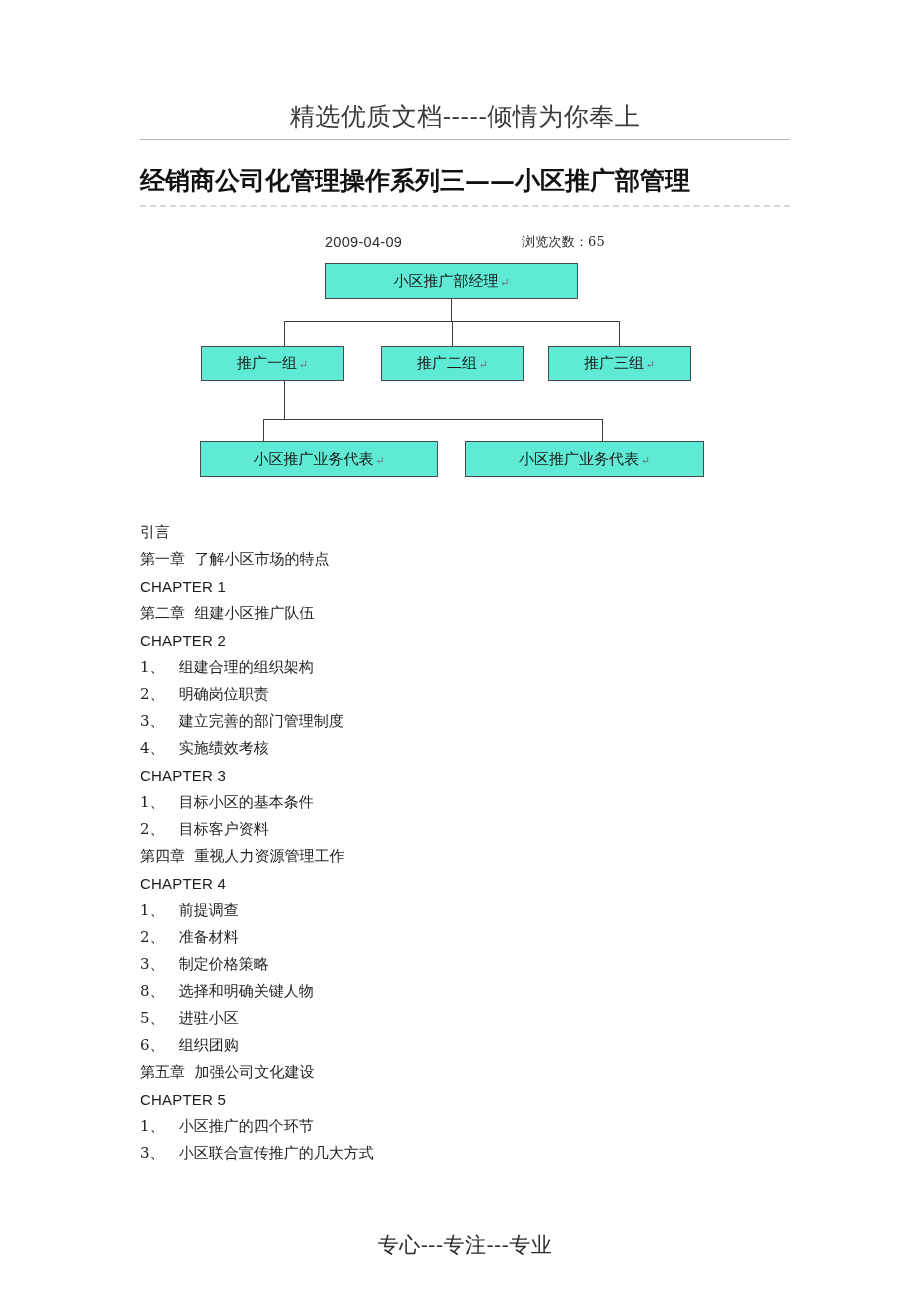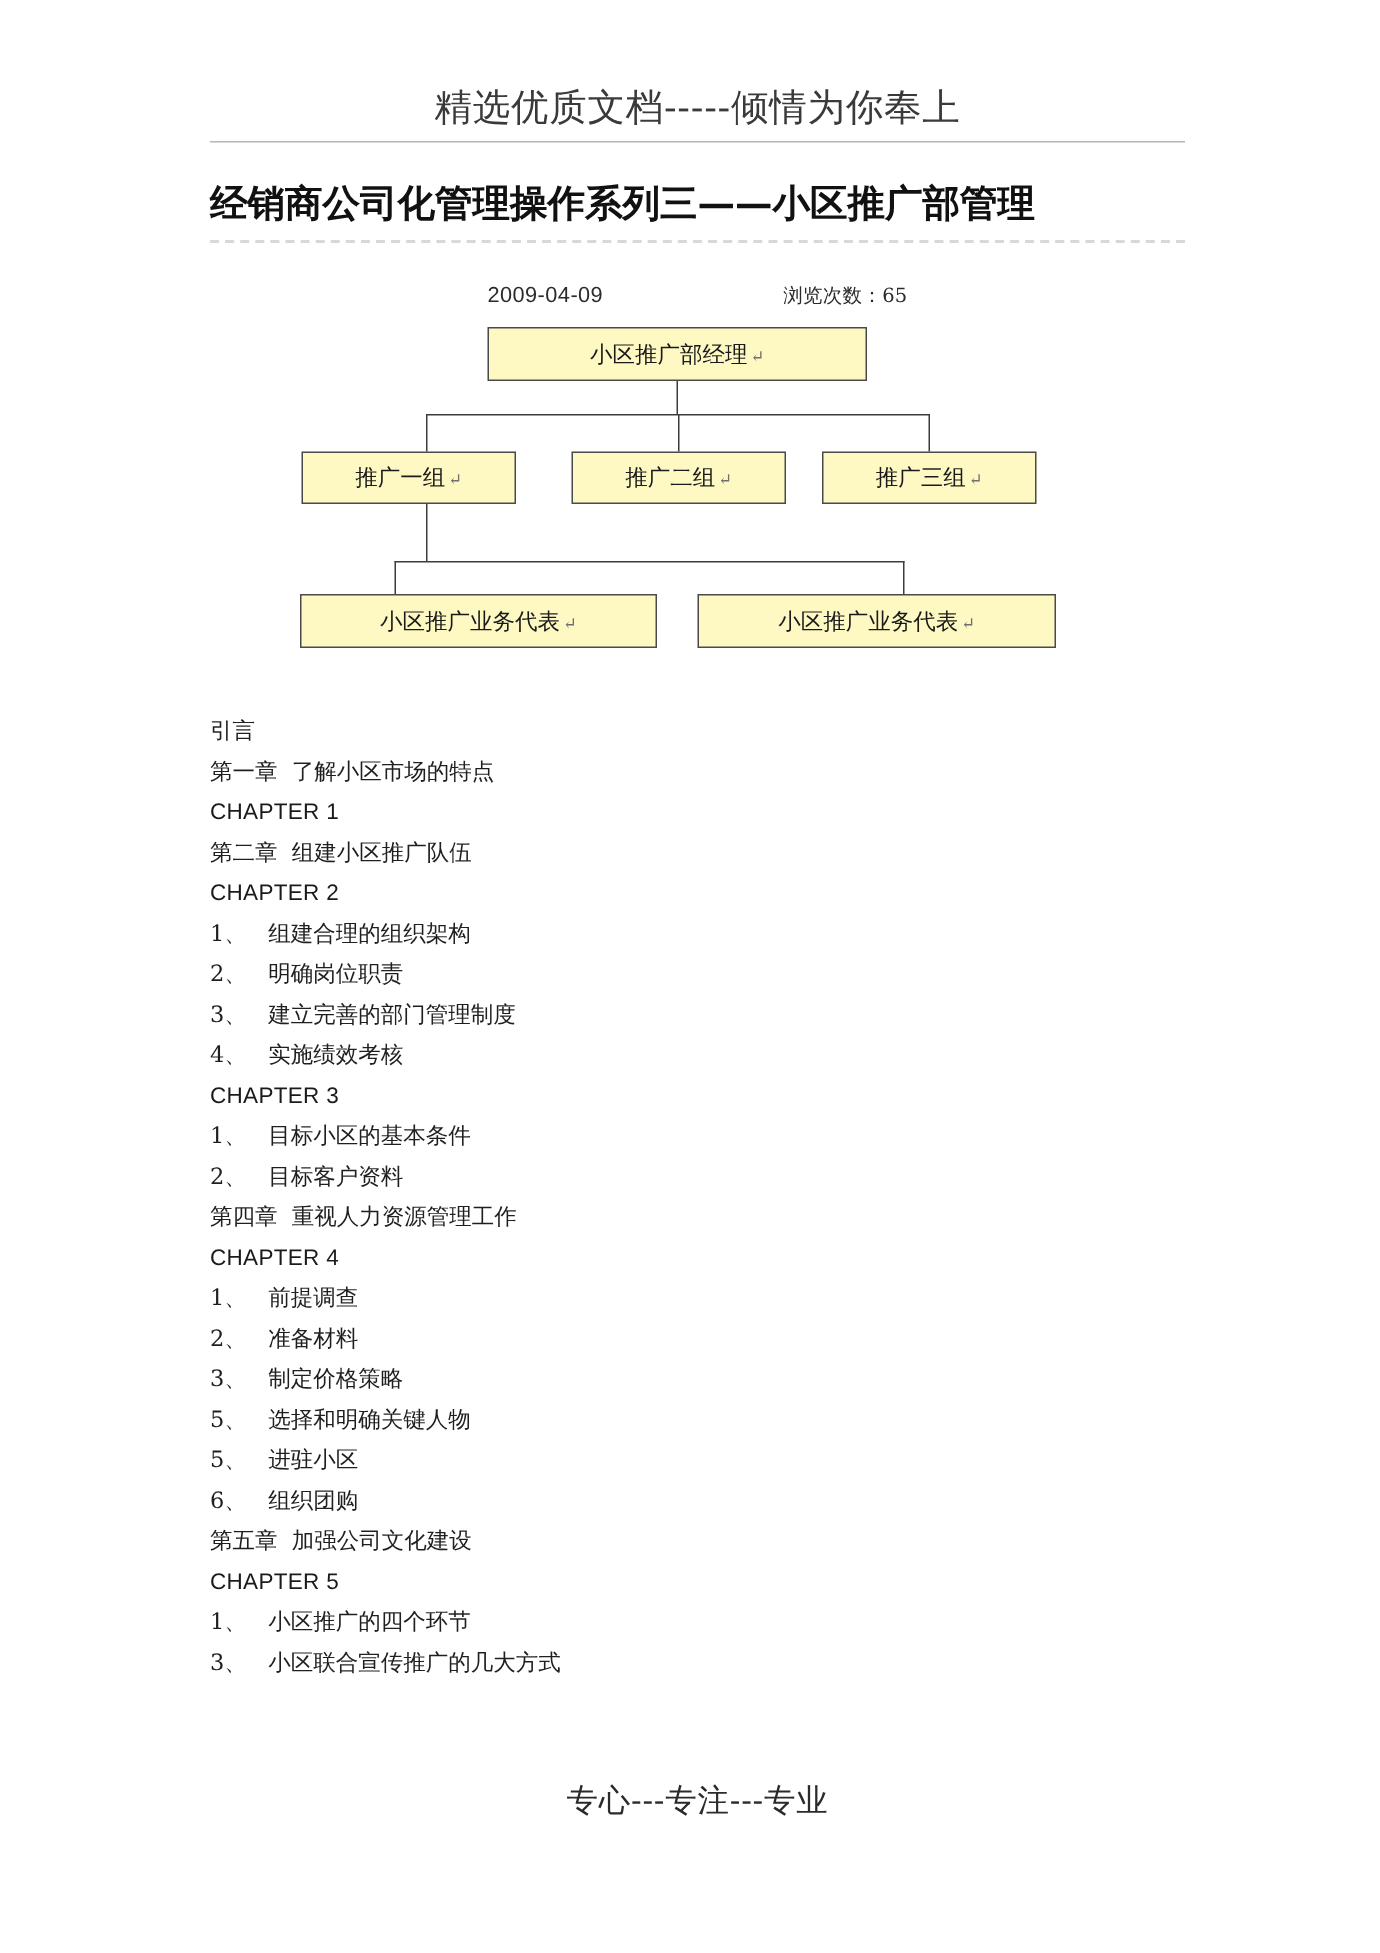--- a/index.html
+++ b/index.html
@@ -13,20 +13,21 @@
     font-family: "Liberation Sans", "DejaVu Sans", sans-serif;
     color: #1a1a1a;
     position: relative;
     overflow: hidden;
   }
 
   .page {
     position: relative;
     width: 920px;
     height: 1073px;
+    margin-top: 45px;
   }
 
   
   .doc-header {
     position: absolute;
     left: 140px;
     top: 56px;
     width: 650px;
     text-align: center;
   }
@@ -100,21 +101,21 @@
     left: 0;
     top: 0;
     width: 920px;
     height: 1302px;
     pointer-events: none;
   }
   .node {
     position: absolute;
     box-sizing: border-box;
     border: 1px solid #4a4a4a;
-    background: #fef9c3;
+    background: #5eead4;
     display: flex;
     align-items: center;
     justify-content: center;
     font-family: "DejaVu Serif", "Liberation Serif", serif;
     font-size: 15px;
     color: #1a1a1a;
     white-space: nowrap;
     pointer-events: auto;
   }
   .node .pilcrow {
@@ -270,21 +271,21 @@
     <div class="toc-line item">3、   建立完善的部门管理制度</div>
     <div class="toc-line item">4、   实施绩效考核</div>
     <div class="toc-line latin">CHAPTER 3</div>
     <div class="toc-line item">1、   目标小区的基本条件</div>
     <div class="toc-line item">2、   目标客户资料</div>
     <div class="toc-line cjk">第四章  重视人力资源管理工作</div>
     <div class="toc-line latin">CHAPTER 4</div>
     <div class="toc-line item">1、   前提调查</div>
     <div class="toc-line item">2、   准备材料</div>
     <div class="toc-line item">3、   制定价格策略</div>
-    <div class="toc-line item">5、   选择和明确关键人物</div>
+    <div class="toc-line item">8、   选择和明确关键人物</div>
     <div class="toc-line item">5、   进驻小区</div>
     <div class="toc-line item">6、   组织团购</div>
     <div class="toc-line cjk">第五章  加强公司文化建设</div>
     <div class="toc-line latin">CHAPTER 5</div>
     <div class="toc-line item">1、   小区推广的四个环节</div>
     <div class="toc-line item">3、   小区联合宣传推广的几大方式</div>
   </div>
 
   <div class="doc-footer">
     <div class="doc-footer-text">专心---专注---专业</div>

